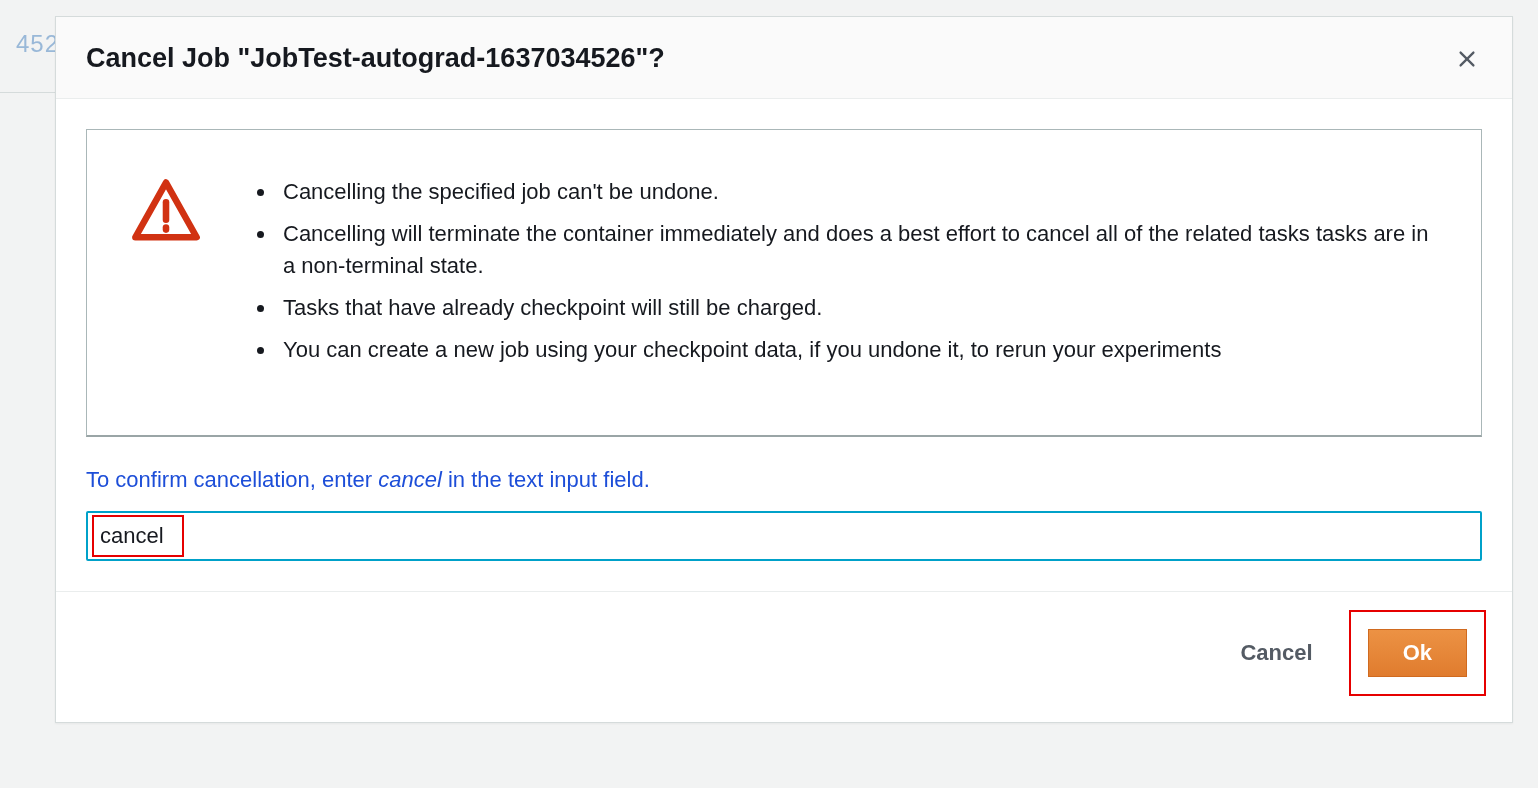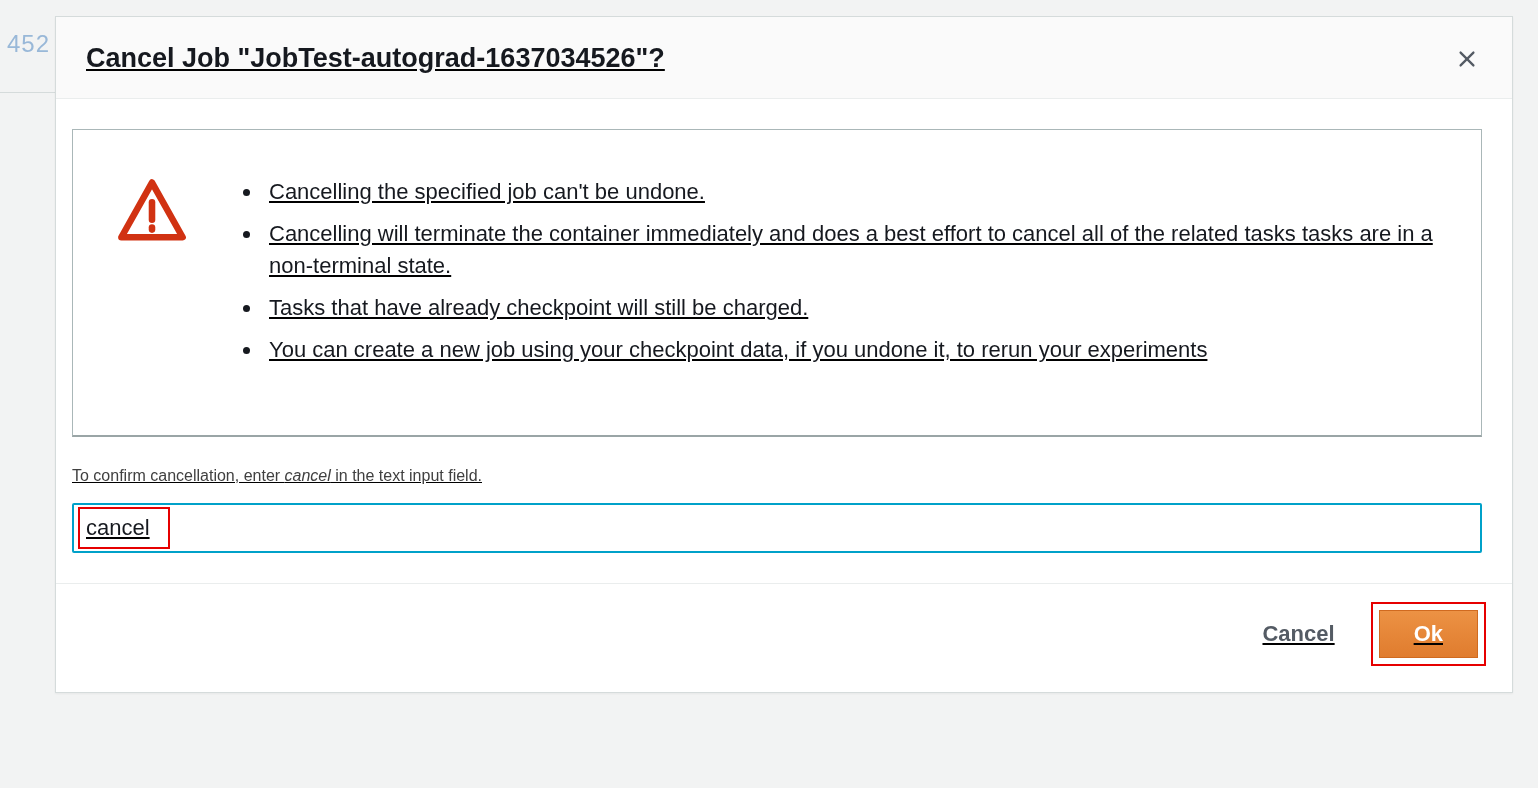--- a/index.html
+++ b/index.html
@@ -7,42 +7,41 @@
       font-family: "Amazon Ember", "Helvetica Neue", Arial, sans-serif;
       background: #f2f3f3;
       width: 1538px;
       height: 788px;
       position: relative;
       overflow: hidden;
     }
     .bg-text {
       position: absolute;
       top: 30px;
-      left: 7px;
+      left: 16px;
       color: #99b8d8;
       font-size: 24px;
       letter-spacing: 1px;
     }
     .bg-line {
       position: absolute;
       top: 92px;
       left: 0;
       width: 55px;
       height: 1px;
       background: #d5dbdb;
     }
     .modal {
       position: absolute;
       top: 16px;
       left: 55px;
       right: 25px;
       background: #fff;
       border: 1px solid #d5dbdb;
       box-shadow: 0 1px 2px rgba(0,0,0,0.05);
-      text-decoration: underline;
     }
     .modal-header {
       display: flex;
       justify-content: space-between;
       align-items: center;
       padding: 26px 30px 24px 30px;
       background: #fafafa;
       border-bottom: 1px solid #eaeded;
     }
     .modal-title {
@@ -52,21 +51,21 @@
     }
     .close-btn {
       background: none;
       border: none;
       cursor: pointer;
       padding: 4px;
       color: #545b64;
     }
     .close-btn svg { display: block; }
     .modal-body {
-      padding: 30px 30px 30px 16px;
+      padding: 30px 30px 30px 30px;
     }
     .alert-box {
       border: 1px solid #aab7b8;
       border-bottom: 2px solid #9aa5a6;
       padding: 46px 40px 60px 40px;
       display: flex;
       gap: 54px;
       align-items: flex-start;
     }
     .alert-icon {
@@ -80,22 +79,22 @@
       color: #16191f;
       font-size: 22px;
       line-height: 1.45;
     }
     .alert-list li {
       margin-bottom: 10px;
       padding-left: 6px;
     }
     .confirm-section { margin-top: 30px; }
     .confirm-label {
-      font-size: 16px;
-      color: #404040;
+      font-size: 22px;
+      color: #1d4ed8;
     }
     .confirm-label em { font-style: italic; }
     .confirm-input-wrapper {
       margin-top: 18px;
       border: 2px solid #00a1c9;
       border-radius: 2px;
       padding: 2px;
       display: flex;
     }
     .input-highlight {
@@ -127,21 +126,21 @@
       background: none;
       border: none;
       color: #545b64;
       font-size: 22px;
       font-weight: 700;
       cursor: pointer;
       padding: 12px 18px;
     }
     .btn-ok-wrap {
       border: 2px solid #e60000;
-      padding: 6px;
+      padding: 17px;
       display: inline-flex;
     }
     .btn-ok {
       background: #e3873e;
       background: linear-gradient(#ec9244, #e07c2e);
       border: 1px solid #d06a1f;
       color: #fff;
       font-size: 22px;
       font-weight: 700;
       padding: 10px 34px;

